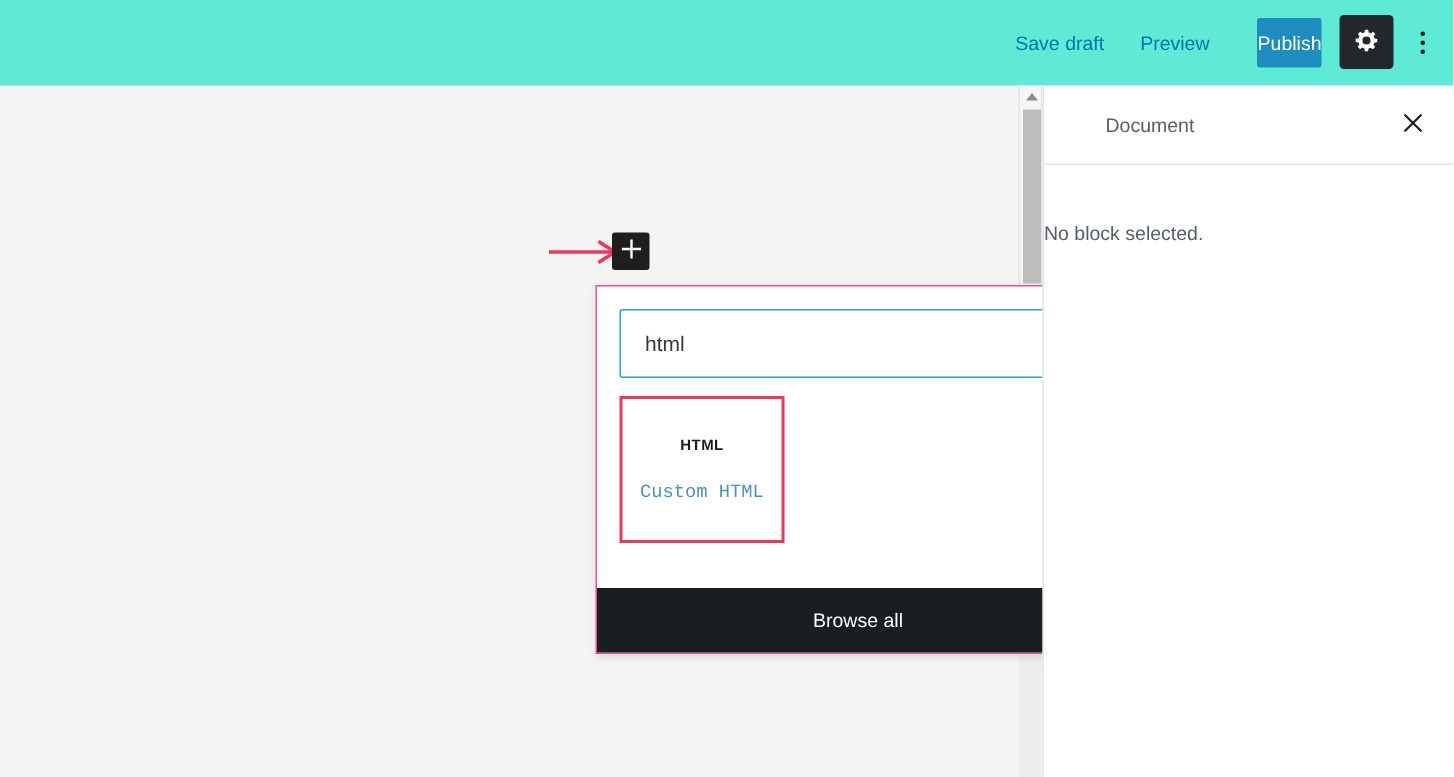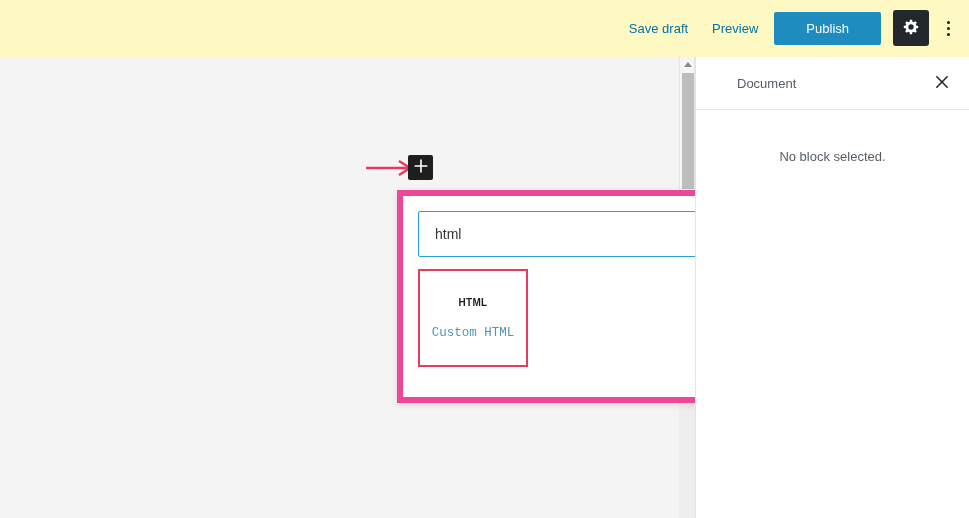--- a/index.html
+++ b/index.html
@@ -20,21 +20,21 @@
     height: 518px;
   }
 
   
   .toolbar {
     position: absolute;
     left: 0;
     top: 0;
     width: 969px;
     height: 63px;
-    background: #fef9c3;
+    background: #5eead4;
     border-bottom: 1px solid #e2e4e7;
     box-sizing: border-box;
   }
   .toolbar-right {
     position: absolute;
     right: 8px;
     top: 0;
     height: 56px;
     display: flex;
     align-items: center;
@@ -48,24 +48,24 @@
     cursor: pointer;
     white-space: nowrap;
     background: transparent;
     border: none;
     font-family: "Liberation Sans", sans-serif;
   }
   .tb-publish {
     background: #1e8cbe;
     color: #ffffff;
     font-size: 13px;
-    padding: 9px 32px;
+    padding: 9px 0;
     border: none;
     border-radius: 2px;
-    margin-left: 4px;
+    margin-left: 20px;
     cursor: pointer;
     white-space: nowrap;
     font-family: "Liberation Sans", sans-serif;
   }
   .tb-icon-btn {
     width: 36px;
     height: 36px;
     display: flex;
     align-items: center;
     justify-content: center;
@@ -179,21 +179,21 @@
     padding: 0;
   }
 
   
   .inserter {
     position: absolute;
     left: 397px;
     top: 190px;
     width: 350px;
     background: #ffffff;
-    border: 6px solid #ec4899;
+    border: 1px solid #ec4899;
     box-shadow: 0 2px 6px rgba(0,0,0,.12);
     box-sizing: border-box;
   }
   .inserter-search-wrap {
     padding: 15px 15px 12px 15px;
   }
   .search-field {
     position: relative;
     height: 46px;
     border: 1px solid #2b9fd8;
@@ -318,21 +318,20 @@
     display: flex;
     align-items: center;
     justify-content: center;
     cursor: pointer;
     background: transparent;
     border: none;
     padding: 0;
   }
   .sidebar-body {
     padding-top: 37px;
-    text-align: center;
   }
   .no-block {
     font-size: 13px;
     color: #555d66;
     font-family: "Liberation Sans", sans-serif;
   }
 </style>
 </head>
 <body>
 
@@ -402,20 +401,21 @@
       </div>
     </div>
 
     <div class="results">
       <div class="block-item">
         <span class="block-item-icon">HTML</span>
         <span class="block-item-label">Custom HTML</span>
       </div>
     </div>
 
+    <button class="browse-all">Browse all</button>
   </div>
 
   <div class="sidebar">
     <div class="sidebar-tabs">
       <button class="sb-tab">Document</button>
       <button class="sb-close">
         <span>
           <svg width="14" height="14" viewBox="0 0 14 14" aria-hidden="true">
             <path d="M1.8 1.8l10.4 10.4M12.2 1.8L1.8 12.2" stroke="#1e1e1e" stroke-width="1.5" stroke-linecap="round"></path>
           </svg>

